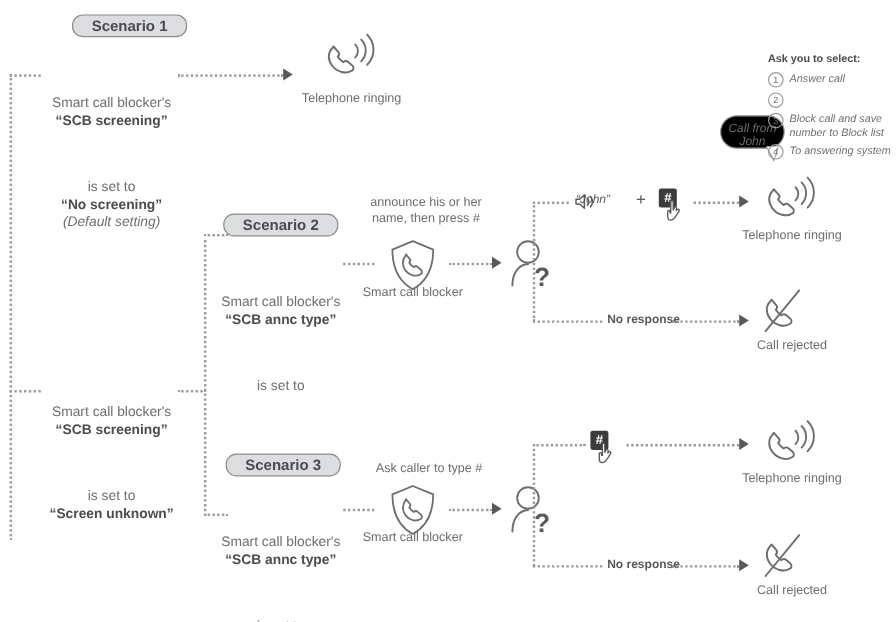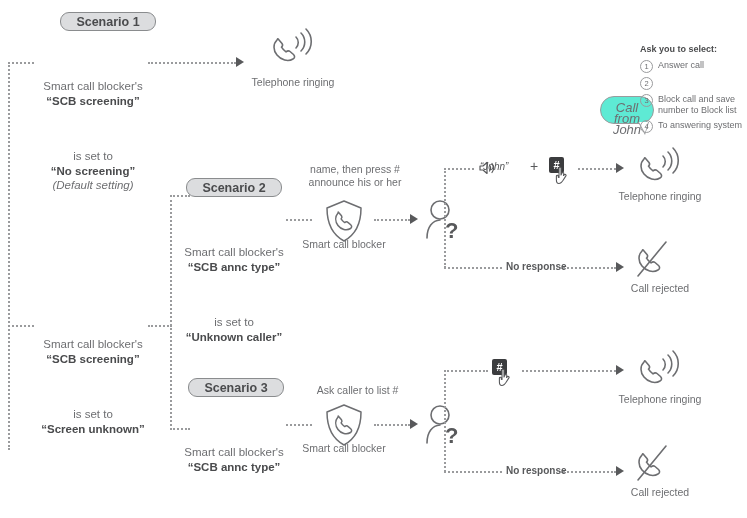--- a/index.html
+++ b/index.html
@@ -61,27 +61,27 @@
   }
 
   
   .optlist{font-size:9px;line-height:11px;color:#6d6e71;}
   .optlist .head{font-weight:bold;font-size:9px;color:#4a4b4d;margin-bottom:5px;}
   .optrow{display:flex;align-items:flex-start;margin-bottom:4px;}
   .optnum{
     flex:0 0 auto;width:11px;height:11px;border:1px solid #9a9b9d;border-radius:50%;
     font-size:7.5px;line-height:11px;text-align:center;margin-right:5px;color:#6d6e71;
   }
-  .opttxt{font-size:9px;line-height:11px;}
+  .opttxt{font-style:italic;font-size:9px;line-height:11px;}
 
   
   .bubble{
     border:1px solid #9a9b9d;border-radius:14px;
-    font-size:13px;font-style:italic;line-height:11px;text-align:center;
-    color:#6d6e71;padding:5px 6px;box-sizing:border-box;background:#5eead4;
+    font-size:10px;font-style:italic;line-height:11px;text-align:center;
+    color:#6d6e71;padding:5px 6px;box-sizing:border-box;background:#000000;
   }
   .bubbletail{
     position:absolute;width:0;height:0;
     border-left:7px solid transparent;
     border-right:4px solid transparent;
     border-top:13px solid #9a9b9d;
   }
   .bubbletail:after{
     content:"";position:absolute;left:-6px;top:-13px;
     border-left:6px solid transparent;
@@ -169,26 +169,25 @@
 <div class="abs hdot" style="left:170px;top:195px;width:20px;"></div>
 
 <div class="abs badge" style="left:186px;top:178px;width:96px;">
   <span>Scenario 2</span>
 </div>
 
 <div class="abs cfgblock" style="left:159px;top:204px;">
   <div class="n">Smart call blocker's</div>
   <div class="b">“SCB annc type”</div>
   <div class="n">is set to</div>
-  <div class="b">“Unknown caller”</div>
 </div>
 
 <div class="abs capwrap" style="left:290px;top:163px;width:130px;">
+  <div>announce his or her</div>
   <div>name, then press #</div>
-  <div>announce his or her</div>
 </div>
 
 <div class="abs hdot" style="left:286px;top:219px;width:26px;"></div>
 
 <svg class="abs" style="left:322px;top:198px;" width="44" height="46" viewBox="0 0 44 46">
   <g fill="none" stroke="#6d6e71" stroke-width="1.5" stroke-linejoin="round">
     <path d="M22 3 L39 10 C39 26 33 37 22 43 C11 37 5 26 5 10 Z"></path>
     <path d="M16 15 C13 18.5 13 23.5 16 27.5 C19 31.5 24.5 33 28.5 30.5 C30 29.6 30 28 28.7 26.8 L25.9 24.4 C24.7 23.3 23.5 24 22.7 24.6 C21.5 23.8 19.9 22.2 19.1 20.9 C19.8 20.1 20.5 19 19.5 17.8 L17.1 15 C16 13.8 16.5 13.4 16 15 Z"></path>
   </g>
 </svg>
@@ -257,21 +256,21 @@
 </div>
 
 <div class="abs cfgblock" style="left:159px;top:404px;">
   <div class="n">Smart call blocker's</div>
   <div class="b">“SCB annc type”</div>
   <div class="n">is set to</div>
   <div class="b">“Robocalls only”</div>
 </div>
 
 <div class="abs capwrap" style="left:290px;top:384px;width:135px;">
-  <div>Ask caller to list #</div>
+  <div>Ask caller to type #</div>
 </div>
 
 <div class="abs hdot" style="left:286px;top:424px;width:26px;"></div>
 
 <svg class="abs" style="left:322px;top:402px;" width="44" height="46" viewBox="0 0 44 46">
   <g fill="none" stroke="#6d6e71" stroke-width="1.5" stroke-linejoin="round">
     <path d="M22 3 L39 10 C39 26 33 37 22 43 C11 37 5 26 5 10 Z"></path>
     <path d="M16 15 C13 18.5 13 23.5 16 27.5 C19 31.5 24.5 33 28.5 30.5 C30 29.6 30 28 28.7 26.8 L25.9 24.4 C24.7 23.3 23.5 24 22.7 24.6 C21.5 23.8 19.9 22.2 19.1 20.9 C19.8 20.1 20.5 19 19.5 17.8 L17.1 15 C16 13.8 16.5 13.4 16 15 Z"></path>
   </g>
 </svg>

